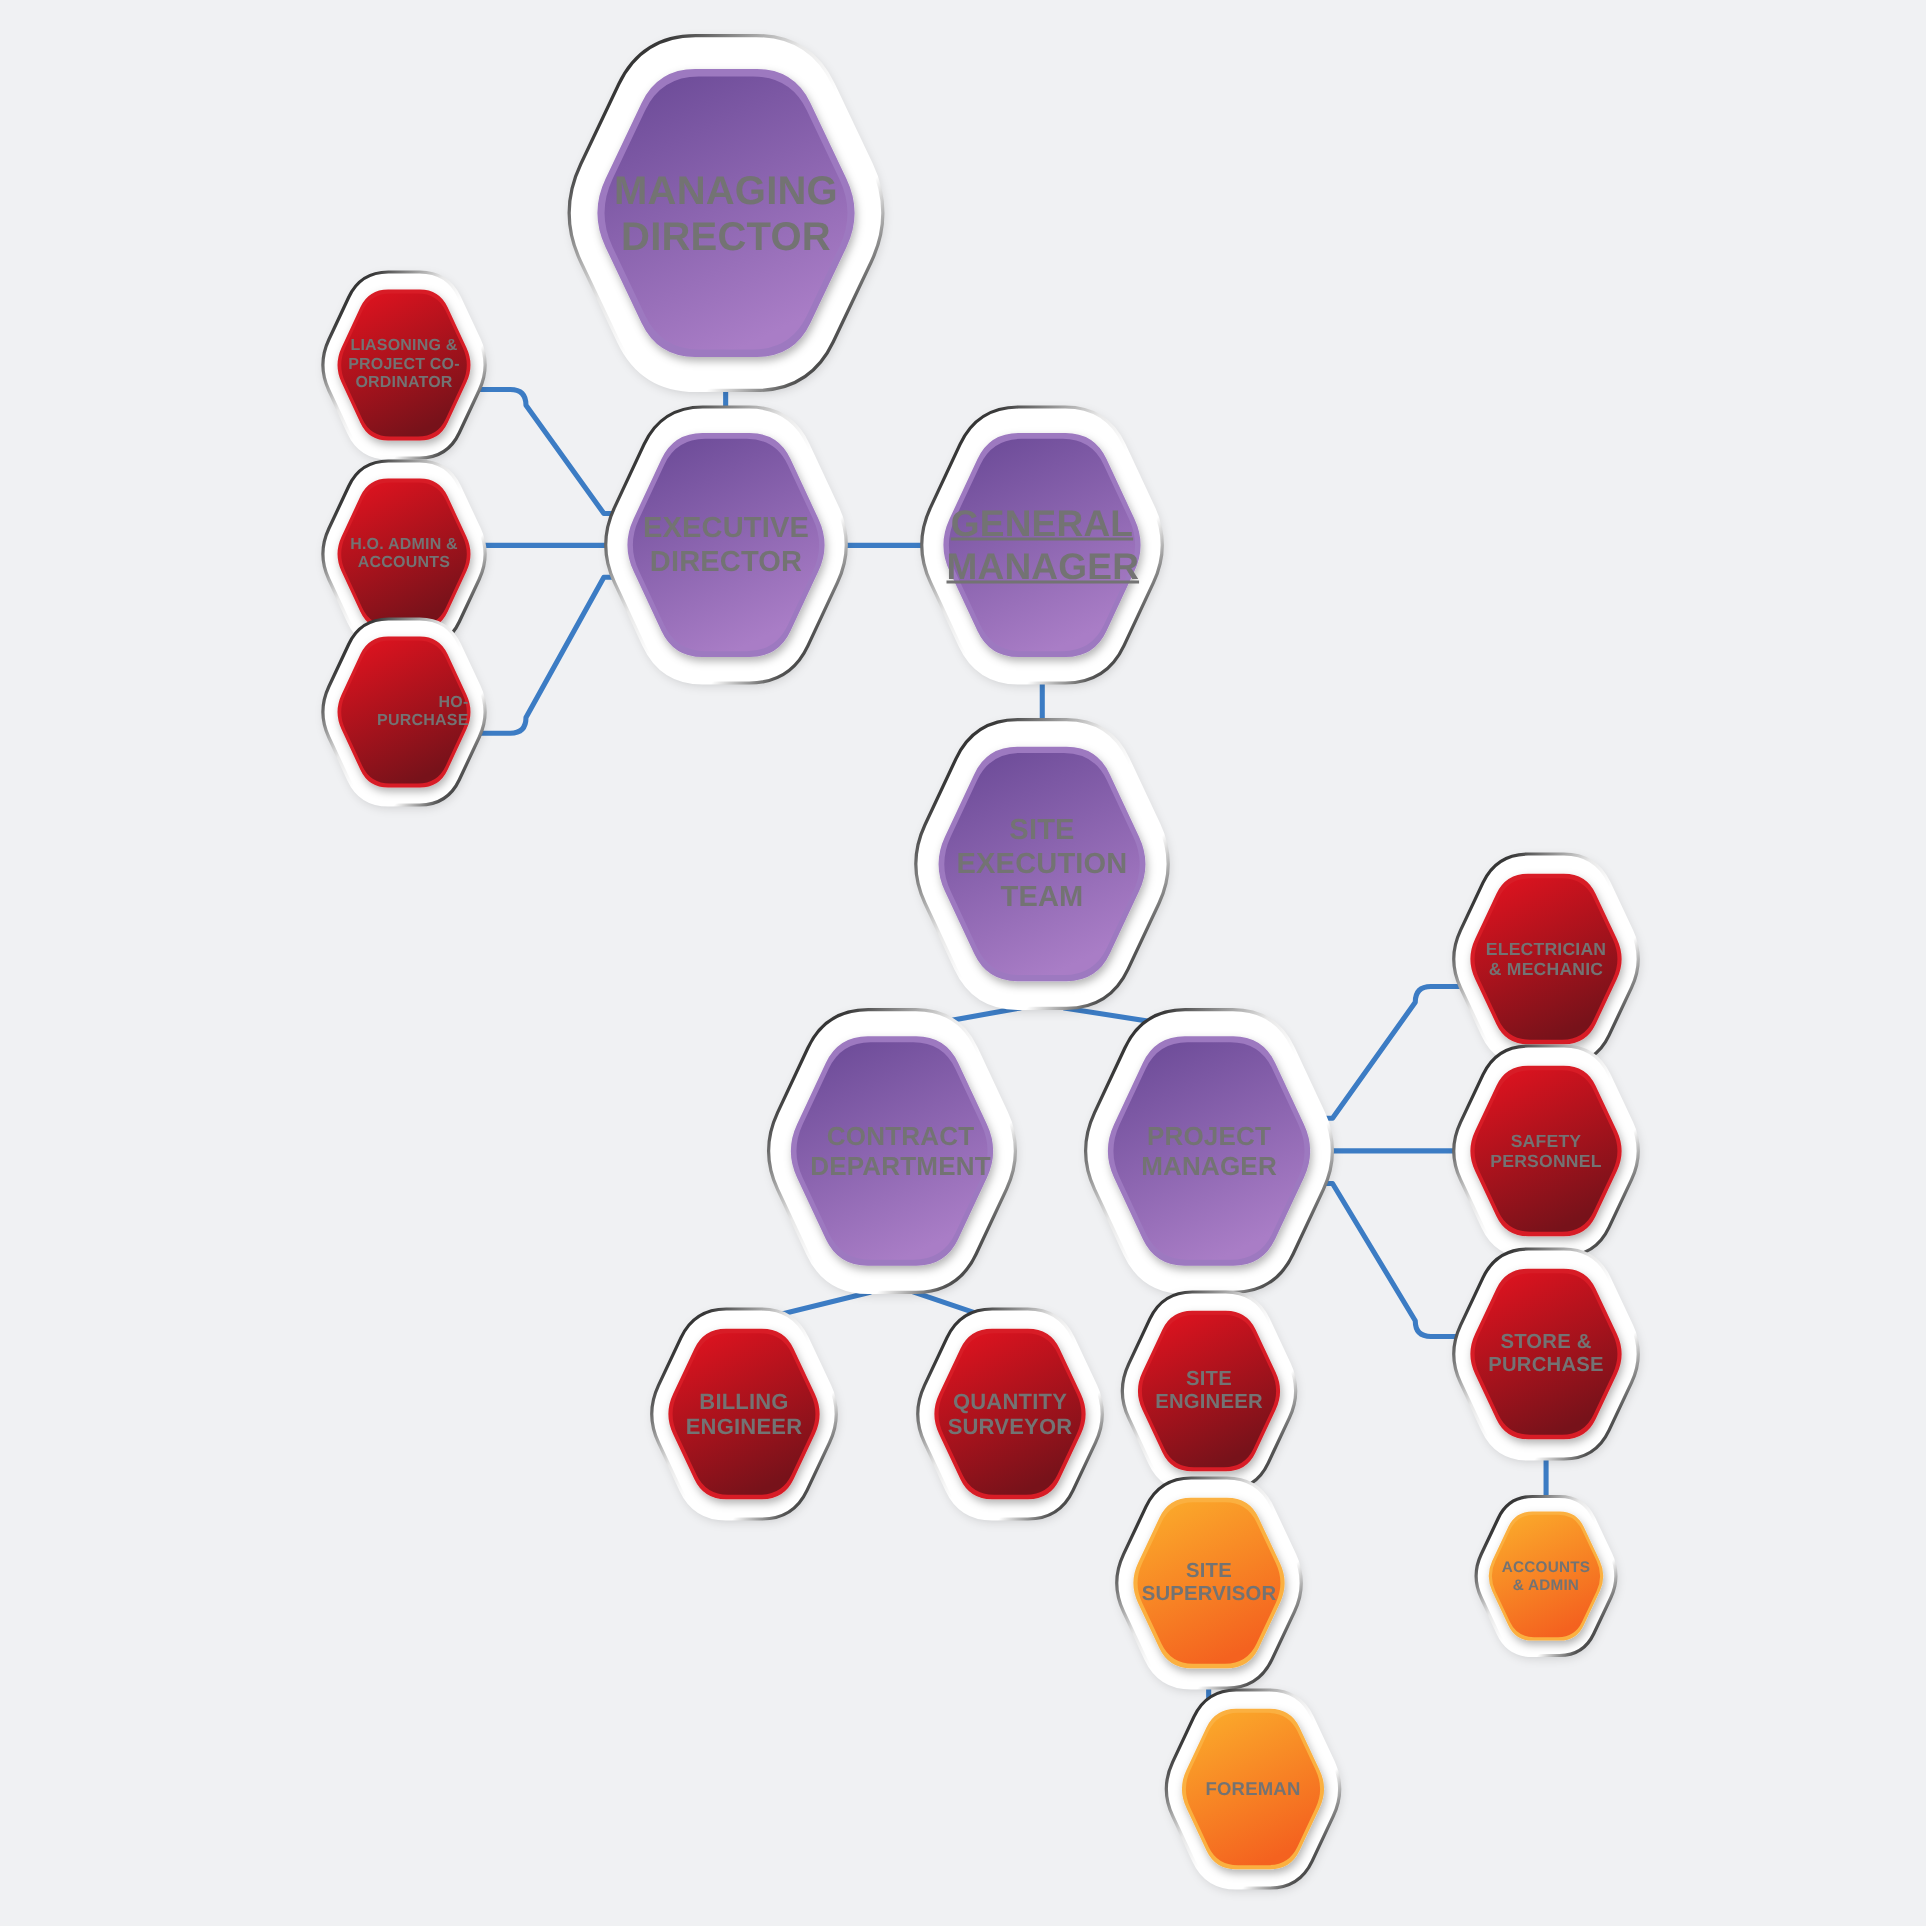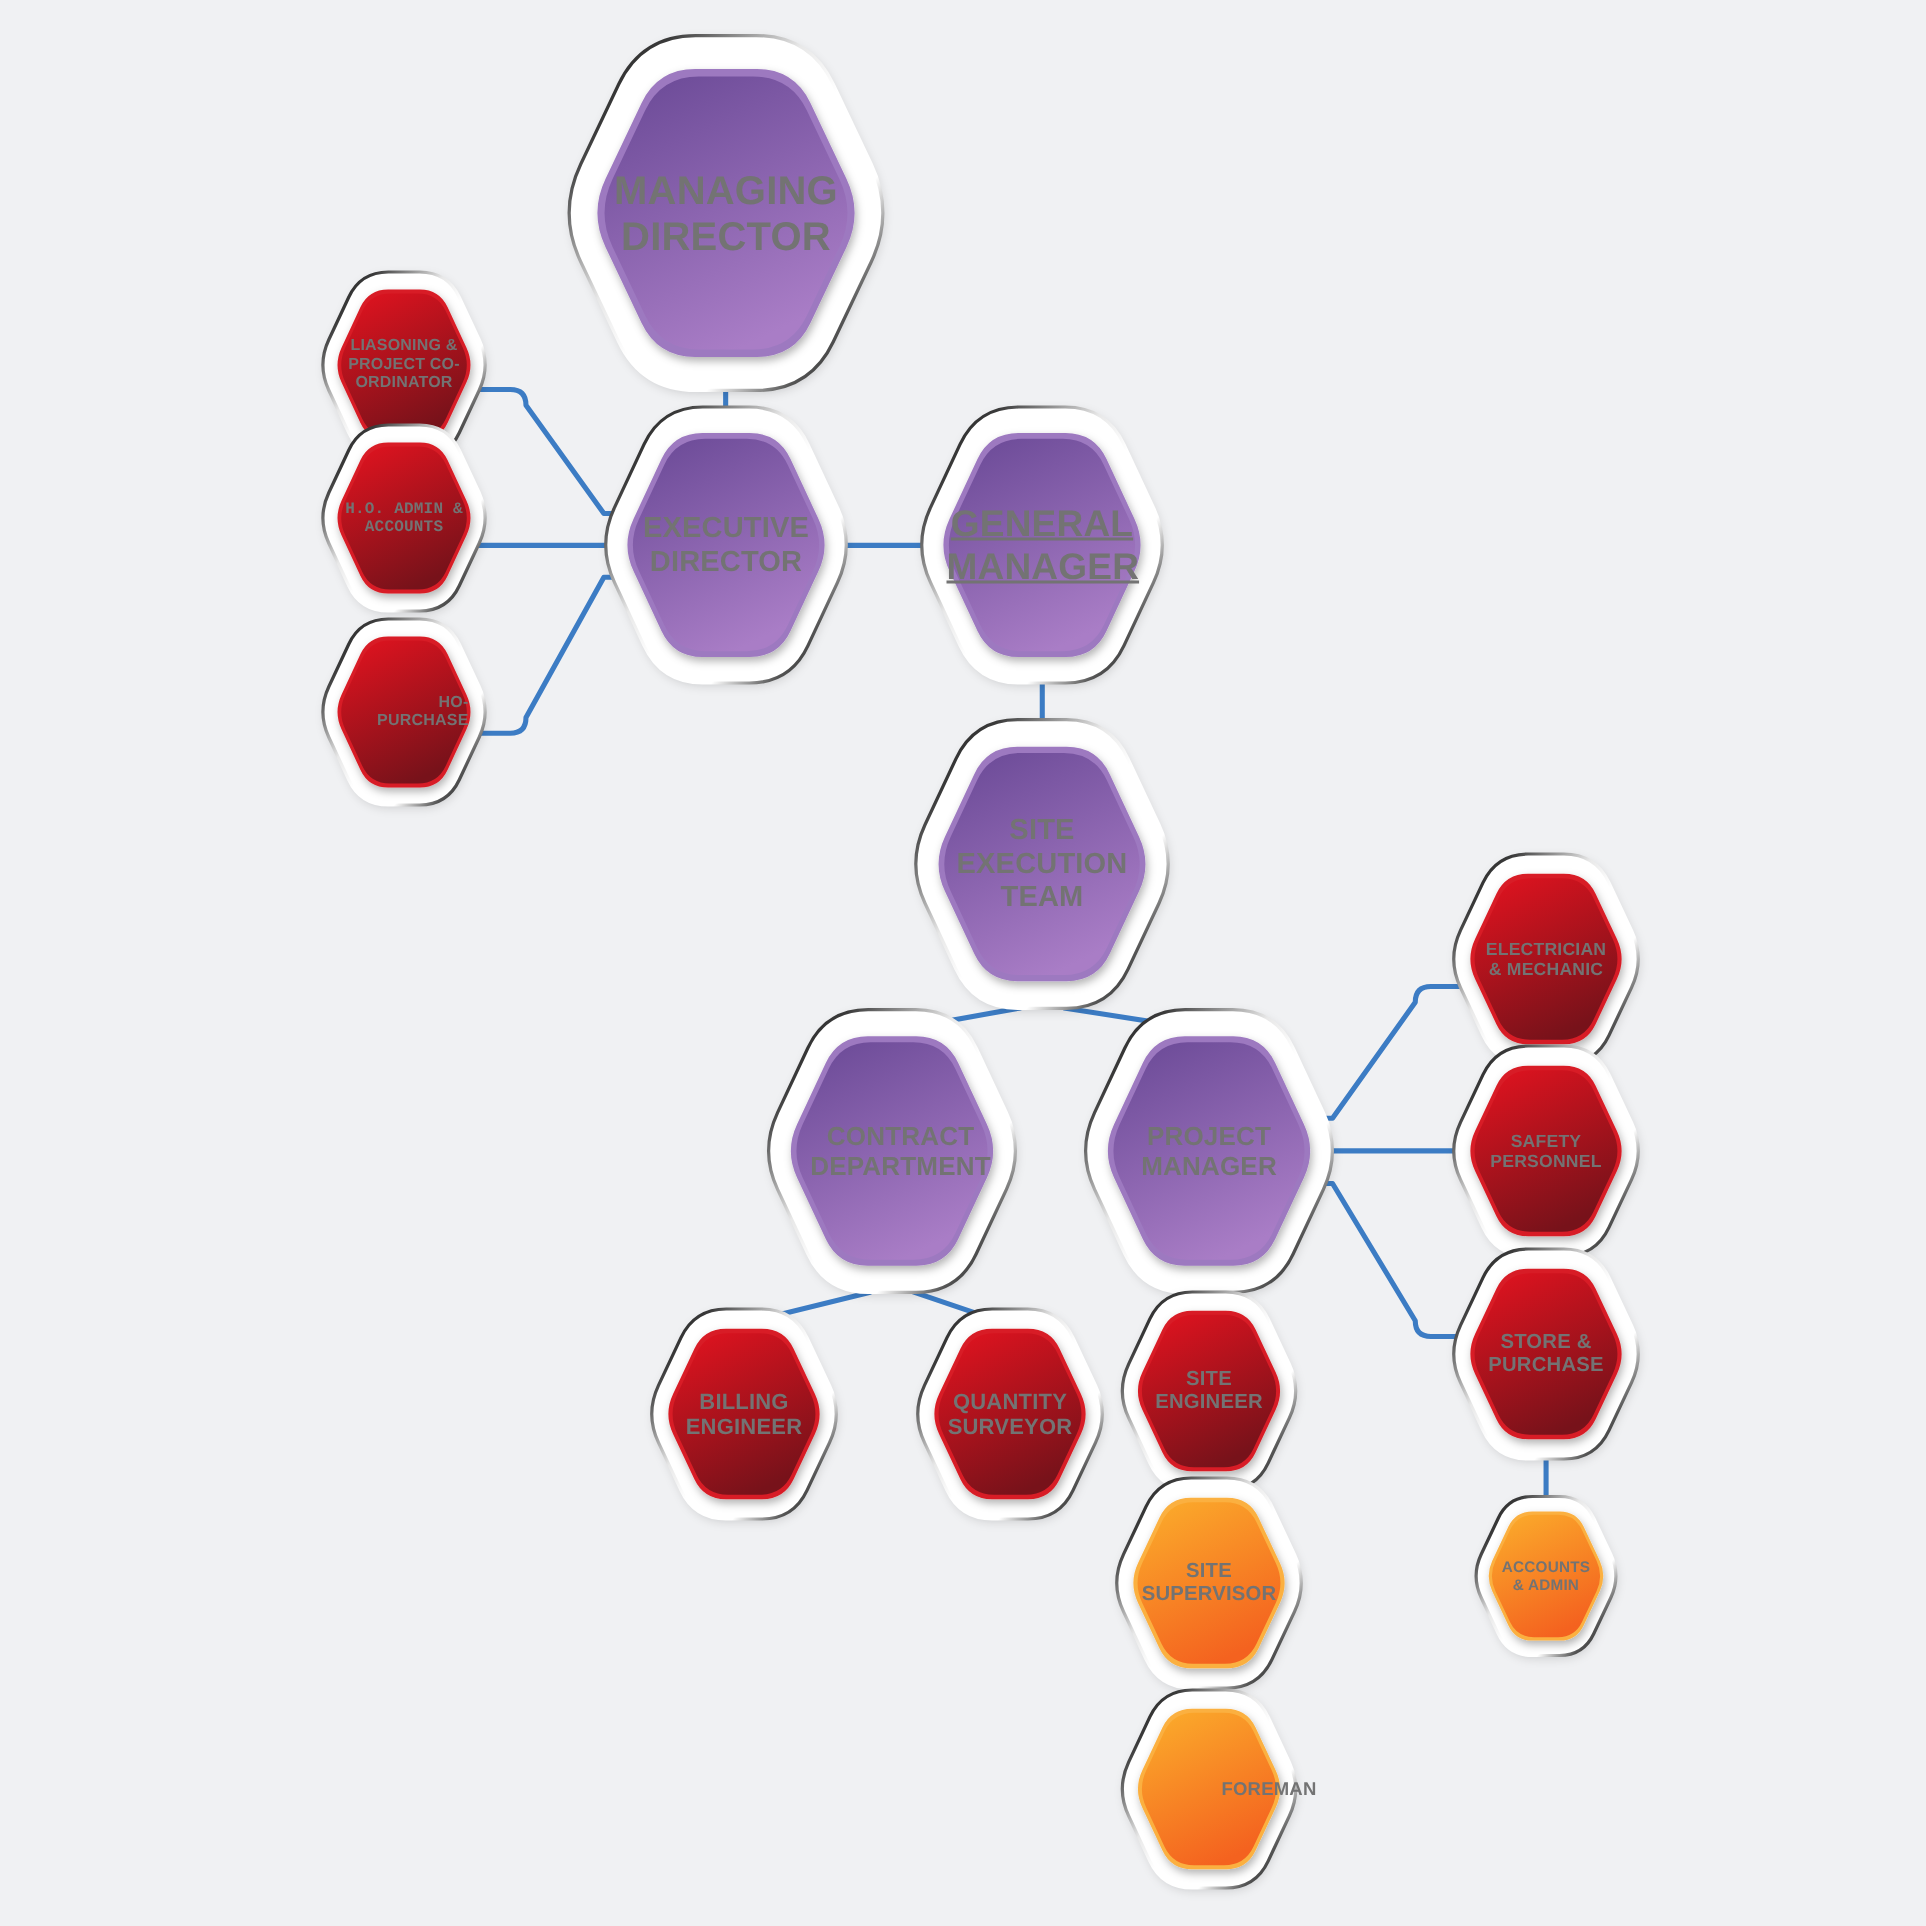--- a/index.html
+++ b/index.html
@@ -171,21 +171,21 @@
    </defs>
    <path d="M 429.4433142310667 224.86156835607372 Q 455 279.5 429.4433142310667 334.1384316439263 L 386.3066857689333 426.3615683560737 Q 360.75 481 300.43 481 L 232.57 481 Q 172.25 481 146.69331423106675 426.3615683560737 L 103.55668576893326 334.1384316439263 Q 78 279.5 103.55668576893326 224.86156835607372 L 146.69331423106675 132.63843164392628 Q 172.25 78 232.57 78 L 300.43 78 Q 360.75 78 386.3066857689333 132.63843164392628 Z" fill="#ffffff" filter="url(#ringsh4)"></path>
    <path d="M 429.4433142310667 224.86156835607372 Q 455 279.5 429.4433142310667 334.1384316439263 L 386.3066857689333 426.3615683560737 Q 360.75 481 300.43 481 L 232.57 481 Q 172.25 481 146.69331423106675 426.3615683560737 L 103.55668576893326 334.1384316439263 Q 78 279.5 103.55668576893326 224.86156835607372 L 146.69331423106675 132.63843164392628 Q 172.25 78 232.57 78 L 300.43 78 Q 360.75 78 386.3066857689333 132.63843164392628 Z" fill="none" stroke="url(#ringg4)" stroke-width="7"></path>
    <path d="M 401.65904117069556 241.41070870976296 Q 419.475 279.5 401.65904117069556 317.58929129023704 L 360.8034588293044 404.93570870976293 Q 342.9875 443.025 300.9375 443.025 L 232.0625 443.025 Q 190.0125 443.025 172.19654117069555 404.93570870976293 L 131.34095882930444 317.58929129023704 Q 113.525 279.5 131.34095882930444 241.41070870976293 L 172.19654117069555 154.0642912902371 Q 190.0125 115.97500000000002 232.0625 115.97500000000002 L 300.9375 115.97500000000002 Q 342.9875 115.97500000000002 360.8034588293044 154.06429129023707 Z" fill="#d81d25" filter="url(#sh4)"></path>
    <path d="M 393.68404117069554 241.41070870976293 Q 411.5 279.5 393.68404117069554 317.58929129023704 L 356.81595882930446 396.41070870976296 Q 339 434.5 296.95 434.5 L 236.05 434.5 Q 194 434.5 176.18404117069556 396.41070870976296 L 139.31595882930444 317.58929129023704 Q 121.5 279.5 139.31595882930444 241.41070870976293 L 176.18404117069556 162.58929129023707 Q 194 124.5 236.05 124.5 L 296.95 124.5 Q 339 124.5 356.81595882930446 162.58929129023707 Z" fill="url(#fillg4)"></path>
   </svg>
       <div class="label" style="font-size: 16px; width: 129px;">LIASONING &amp;
 PROJECT CO-
 ORDINATOR</div>
     </div>
-    <div class="node" style="left: 404px; top: 518px; width: 246px; height: 258px; font-family: Liberation Mono, monospace;">
+    <div class="node" style="left: 404px; top: 554px; width: 246px; height: 258px;">
       <svg width="246" height="258" viewBox="0 0 533 559">
    <defs>
      <linearGradient id="ringg5" x1="0" y1="0" x2="1" y2="0.9">
        <stop offset="0%" stop-color="#1c1c1c"></stop>
        <stop offset="18%" stop-color="#3a3a3a"></stop>
        <stop offset="42%" stop-color="#e8e8e8"></stop>
        <stop offset="55%" stop-color="#ffffff"></stop>
        <stop offset="74%" stop-color="#ffffff"></stop>
        <stop offset="88%" stop-color="#555555"></stop>
        <stop offset="100%" stop-color="#1c1c1c"></stop>
@@ -575,21 +575,21 @@
      </filter>
    </defs>
    <path d="M 380.81582886292523 203.21955718940148 Q 403 250.25 380.81582886292523 297.2804428105985 L 343.93417113707477 375.4695571894015 Q 321.75 422.5 269.75 422.5 L 211.25 422.5 Q 159.25 422.5 137.06582886292523 375.4695571894015 L 100.18417113707477 297.2804428105985 Q 78 250.25 100.18417113707477 203.21955718940148 L 137.06582886292523 125.03044281059852 Q 159.25 78 211.25 78 L 269.75 78 Q 321.75 78 343.93417113707477 125.03044281059852 Z" fill="#ffffff" filter="url(#ringsh17)"></path>
    <path d="M 380.81582886292523 203.21955718940148 Q 403 250.25 380.81582886292523 297.2804428105985 L 343.93417113707477 375.4695571894015 Q 321.75 422.5 269.75 422.5 L 211.25 422.5 Q 159.25 422.5 137.06582886292523 375.4695571894015 L 100.18417113707477 297.2804428105985 Q 78 250.25 100.18417113707477 203.21955718940148 L 137.06582886292523 125.03044281059852 Q 159.25 78 211.25 78 L 269.75 78 Q 321.75 78 343.93417113707477 125.03044281059852 Z" fill="none" stroke="url(#ringg17)" stroke-width="7"></path>
    <path d="M 356.9100730054046 217.46435477145775 Q 372.375 250.25 356.9100730054046 283.03564522854225 L 321.9024269945954 357.2518547714578 Q 306.4375 390.0375 270.1875 390.0375 L 210.8125 390.0375 Q 174.5625 390.0375 159.0975730054046 357.2518547714578 L 124.08992699459539 283.03564522854225 Q 108.625 250.25 124.0899269945954 217.46435477145775 L 159.0975730054046 143.24814522854226 Q 174.5625 110.4625 210.8125 110.4625 L 270.1875 110.4625 Q 306.4375 110.4625 321.9024269945954 143.24814522854226 Z" fill="#fbb040" filter="url(#sh17)"></path>
    <path d="M 350.0350730054046 217.46435477145775 Q 365.5 250.25 350.0350730054046 283.03564522854225 L 318.4649269945954 349.96435477145775 Q 303 382.75 266.75 382.75 L 214.25 382.75 Q 178 382.75 162.5350730054046 349.96435477145775 L 130.9649269945954 283.03564522854225 Q 115.5 250.25 130.9649269945954 217.46435477145775 L 162.5350730054046 150.53564522854225 Q 178 117.75 214.25 117.75 L 266.75 117.75 Q 303 117.75 318.4649269945954 150.53564522854225 Z" fill="url(#fillg17)"></path>
   </svg>
       <div class="label" style="font-size: 15.3px; width: 111px;">ACCOUNTS
 &amp; ADMIN</div>
     </div>
-    <div class="node" style="left: 1209px; top: 1789px; width: 258px; height: 270px; justify-content: flex-end;">
+    <div class="node" style="left: 1253px; top: 1789px; width: 258px; height: 270px;">
       <svg width="258" height="270" viewBox="0 0 559 585">
    <defs>
      <linearGradient id="ringg18" x1="0" y1="0" x2="1" y2="0.9">
        <stop offset="0%" stop-color="#1c1c1c"></stop>
        <stop offset="18%" stop-color="#3a3a3a"></stop>
        <stop offset="42%" stop-color="#e8e8e8"></stop>
        <stop offset="55%" stop-color="#ffffff"></stop>
        <stop offset="74%" stop-color="#ffffff"></stop>
        <stop offset="88%" stop-color="#555555"></stop>
        <stop offset="100%" stop-color="#1c1c1c"></stop>

